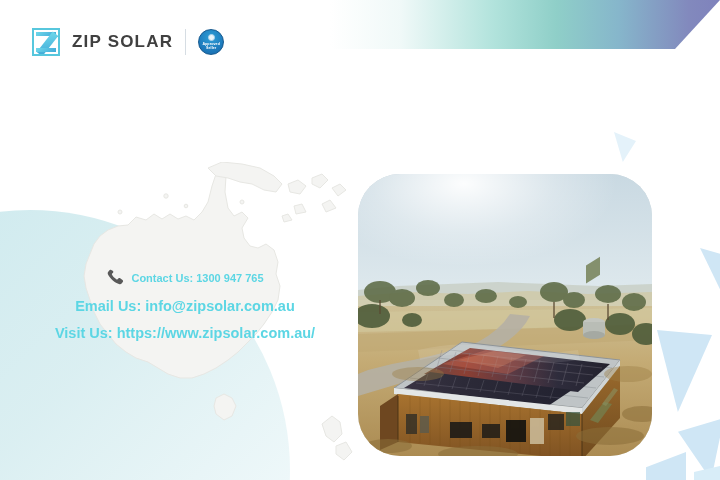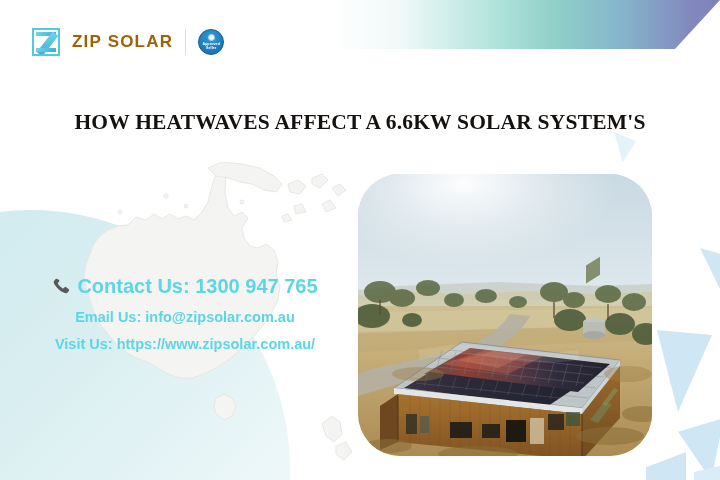--- a/index.html
+++ b/index.html
@@ -87,21 +87,21 @@
     background:linear-gradient(135deg,#6fd8ea 0%,#3fa9d8 100%);
   }
   .logo-mark .zb1{top:2px;left:2px;right:2px;height:4px;}
   .logo-mark .zb2{bottom:2px;left:2px;right:2px;height:4px;}
   .logo-mark .zb3{
     top:1px;left:10px;width:7px;height:26px;
     transform:rotate(38deg);transform-origin:center;
   }
   .logo-text{
     font-size:17px;font-weight:700;letter-spacing:1.2px;
-    color:#a16207;
+    color:#404040;
     font-family:"Liberation Sans", sans-serif;
   }
   .logo-divider{width:1px;height:26px;background:#d6dde3;}
   .seal{
     width:26px;height:26px;border-radius:50%;
     background:radial-gradient(circle at 50% 32%,#2f9fd6 0%,#1f7fc0 55%,#1766a8 100%);
     border:1.5px solid #15598f;
     display:flex;flex-direction:column;align-items:center;justify-content:center;
     box-sizing:border-box;
     position:relative;
@@ -143,21 +143,21 @@
   .c-row{
     display:flex;align-items:center;justify-content:center;
     margin-bottom:11px;
     white-space:nowrap;
   }
   .c-row:last-child{margin-bottom:6px;}
   .phone-icon{
     width:19px;height:19px;margin-right:6px;flex:0 0 auto;
     display:inline-block;
   }
-  .c1{font-size:20px;margin-top:7px;}
+  .c1{font-size:11px;}
   .c2{font-size:14.5px;}
   .c3{font-size:14.5px;}
 
   
   .photo{
     position:absolute;
     left:358px;top:174px;
     width:294px;height:282px;
     border-radius:42px;
     overflow:hidden;
@@ -232,21 +232,20 @@
     <div class="logo-divider"></div>
 
     <div class="seal">
       <div class="seal-dot"></div>
       <div class="seal-txt">Approved</div>
       <div class="seal-txt">Seller</div>
     </div>
   </div>
 
   <h1 class="title">
-    <span>HOW HEATWAVES AFFECT A 6.6KW SOLAR SYSTEM'S</span>
   </h1>
 
   <div class="contact">
 
     <div class="c-row c1">
       <span class="phone-icon">
         <svg viewBox="0 0 24 24" width="19" height="19" xmlns="http://www.w3.org/2000/svg">
           <path fill="#595959" d="M6.6 2.6c-.8-.5-1.9-.3-2.5.5L2.6 5.1c-.6.8-.7 1.9-.2 2.8
             1.5 2.9 3.6 5.6 6.2 7.8 2.5 2.2 5.4 3.8 8.5 4.8.9.3 2 0 2.6-.8l1.5-2
             c.6-.8.5-1.9-.3-2.5l-3-2.2c-.7-.5-1.7-.4-2.3.2l-1 1c-.3.3-.8.4-1.2.2

